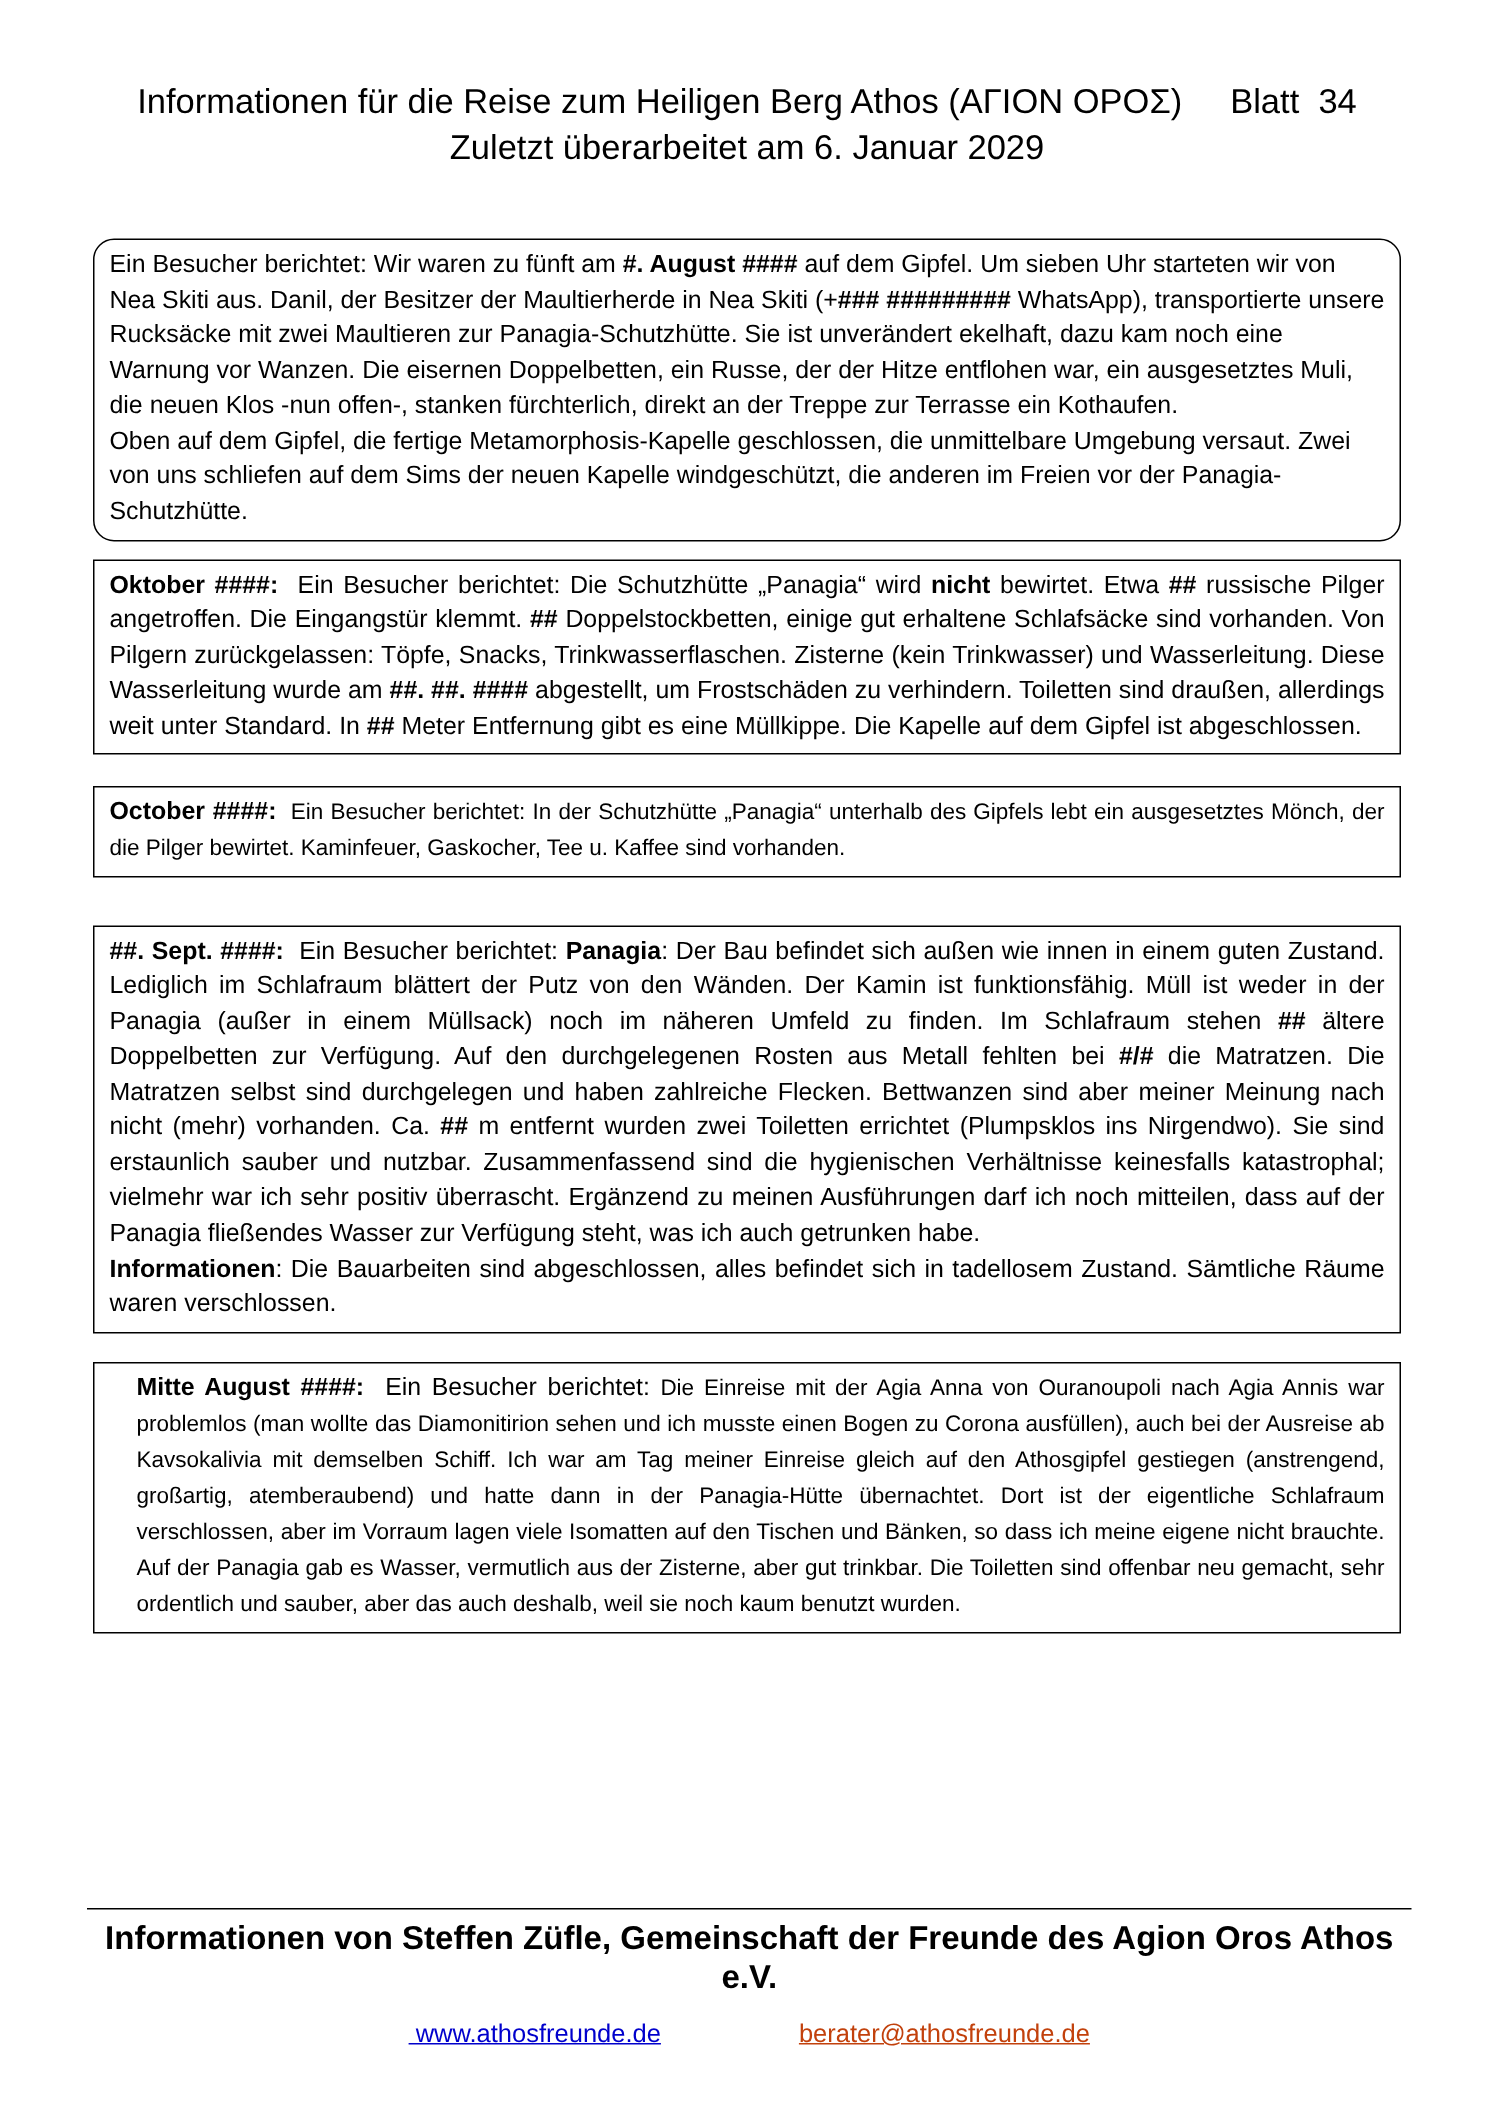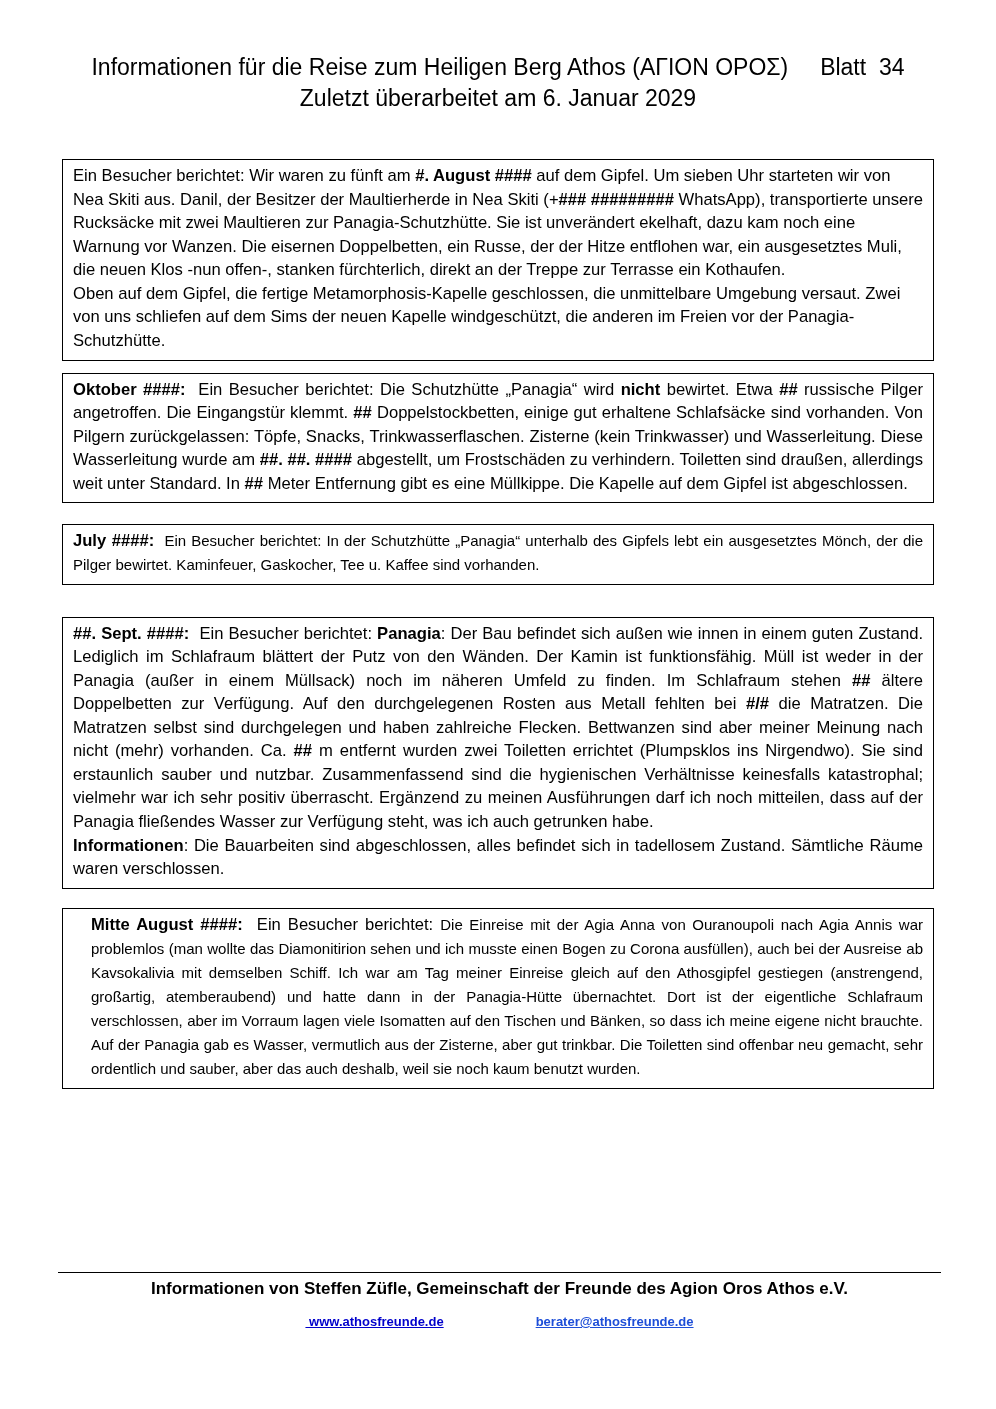--- a/index.html
+++ b/index.html
@@ -14,34 +14,34 @@
   .box {
     margin-left: 62px; margin-right: 62px;
     border: 1.6px solid #000;
     padding: 4px 10px 7px 10px;
     font-size: 16.6px; line-height: 1.42;
   }
   .box p { margin: 0; }
   .b { font-weight: 700; }
   .sm { font-size: 15px; }
   .justify { text-align: justify; }
-  .mt-box1 { margin-top: 45px; }
+  .mt-box1 { margin-top: 45px; border-radius: 14px; }
   .mt-box2 { margin-top: 12px; }
   .mt-box3 { margin-top: 21px; }
   .mt-box4 { margin-top: 32px; }
   .mt-box5 { margin-top: 19px; padding-left: 28px; }
   .box5 { line-height: 1.45; }
   .footer {
     position: absolute; left: 58px; right: 55px; top: 1272px;
     border-top: 1.4px solid #000;
     text-align: center;
   }
-  .attribution { margin-top: 6px; font-size: 17px; font-weight: 700; }
+  .attribution { margin-top: 6px; font-size: 22px; font-weight: 700; }
   .links { margin-top: 15px; display: flex; justify-content: center; gap: 92px; }
-  .links a { font-size: 13px; font-weight: 700; text-decoration: underline; white-space: pre; }
+  .links a { font-size: 17px; font-weight: 400; text-decoration: underline; white-space: pre; }
 </style>
 </head>
 <body>
 
 <div class="page">
 
   <div class="header">
     <div class="h-line">Informationen für die Reise zum Heiligen Berg Athos (ΑΓΙΟΝ ΟΡΟΣ)&nbsp;&nbsp;&nbsp;&nbsp; Blatt&nbsp; 34</div>
     <div class="h-line">Zuletzt überarbeitet am 6. Januar 2029</div>
   </div>
@@ -49,33 +49,33 @@
   <div class="box mt-box1">
       <p><span>Ein Besucher berichtet: Wir waren zu fünft am </span><span class="b">#. August ####</span><span> auf dem Gipfel. Um sieben Uhr starteten wir von Nea Skiti aus. Danil, der Besitzer der Maultierherde in Nea Skiti (+</span><span class="b">### #########</span><span> WhatsApp), transportierte unsere Rucksäcke mit zwei Maultieren zur Panagia-Schutzhütte. Sie ist unverändert ekelhaft, dazu kam noch eine Warnung vor Wanzen. Die eisernen Doppelbetten, ein Russe, der der Hitze entflohen war, ein ausgesetztes Muli, die neuen Klos -nun offen-, stanken fürchterlich, direkt an der Treppe zur Terrasse ein Kothaufen.</span></p>
       <p><span>Oben auf dem Gipfel, die fertige Metamorphosis-Kapelle geschlossen, die unmittelbare Umgebung versaut. Zwei von uns schliefen auf dem Sims der neuen Kapelle windgeschützt, die anderen im Freien vor der Panagia-Schutzhütte.</span></p>
     </div>
 
   <div class="box justify mt-box2">
       <p><span class="b">Oktober ####:</span><span>&nbsp; Ein Besucher berichtet: Die Schutzhütte „Panagia“ wird </span><span class="b">nicht</span><span> bewirtet. Etwa </span><span class="b">##</span><span> russische Pilger angetroffen. Die Eingangstür klemmt. </span><span class="b">##</span><span> Doppelstockbetten, einige gut erhaltene Schlafsäcke sind vorhanden. Von Pilgern zurückgelassen: Töpfe, Snacks, Trinkwasserflaschen. Zisterne (kein Trinkwasser) und Wasserleitung. Diese Wasserleitung wurde am </span><span class="b">##. ##. ####</span><span> abgestellt, um Frostschäden zu verhindern. Toiletten sind draußen, allerdings weit unter Standard. In </span><span class="b">##</span><span> Meter Entfernung gibt es eine Müllkippe. Die Kapelle auf dem Gipfel ist abgeschlossen.</span></p>
     </div>
 
   <div class="box justify mt-box3">
-      <p><span class="b">July ####:</span><span class="sm">&nbsp; </span><span class="sm">Ein Besucher berichtet: In der Schutzhütte „Panagia“ unterhalb des Gipfels lebt ein ausgesetztes Mönch, der die Pilger bewirtet. Kaminfeuer, Gaskocher, Tee u. Kaffee sind vorhanden.</span></p>
+      <p><span class="b">October ####:</span><span class="sm">&nbsp; </span><span class="sm">Ein Besucher berichtet: In der Schutzhütte „Panagia“ unterhalb des Gipfels lebt ein ausgesetztes Mönch, der die Pilger bewirtet. Kaminfeuer, Gaskocher, Tee u. Kaffee sind vorhanden.</span></p>
     </div>
 
   <div class="box justify mt-box4">
       <p><span class="b">##. Sept. ####:</span><span>&nbsp; Ein Besucher berichtet: </span><span class="b">Panagia</span><span>: Der Bau befindet sich außen wie innen in einem guten Zustand. Lediglich im Schlafraum blättert der Putz von den Wänden. Der Kamin ist funktionsfähig. Müll ist weder in der Panagia (außer in einem Müllsack) noch im näheren Umfeld zu finden. Im Schlafraum stehen </span><span class="b">##</span><span> ältere Doppelbetten zur Verfügung. Auf den durchgelegenen Rosten aus Metall fehlten bei </span><span class="b">#/#</span><span> die Matratzen. Die Matratzen selbst sind durchgelegen und haben zahlreiche Flecken. Bettwanzen sind aber meiner Meinung nach nicht (mehr) vorhanden. Ca. </span><span class="b">##</span><span> m entfernt wurden zwei Toiletten errichtet (Plumpsklos ins Nirgendwo). Sie sind erstaunlich sauber und nutzbar. Zusammenfassend sind die hygienischen Verhältnisse keinesfalls katastrophal; vielmehr war ich sehr positiv überrascht. Ergänzend zu meinen Ausführungen darf ich noch mitteilen, dass auf der Panagia fließendes Wasser zur Verfügung steht, was ich auch getrunken habe.</span></p>
       <p><span class="b">Informationen</span><span>: Die Bauarbeiten sind abgeschlossen, alles befindet sich in tadellosem Zustand. Sämtliche Räume waren verschlossen.</span></p>
     </div>
 
   <div class="box justify mt-box5 box5">
       <p><span class="b">Mitte August ####:</span><span>&nbsp; Ein Besucher berichtet: </span><span class="sm">Die Einreise mit der Agia Anna von Ouranoupoli nach Agia Annis war problemlos (man wollte das Diamonitirion sehen und ich musste einen Bogen zu Corona ausfüllen), auch bei der Ausreise ab Kavsokalivia mit demselben Schiff. Ich war am Tag meiner Einreise gleich auf den Athosgipfel gestiegen (anstrengend, großartig, atemberaubend) und hatte dann in der Panagia-Hütte übernachtet. Dort ist der eigentliche Schlafraum verschlossen, aber im Vorraum lagen viele Isomatten auf den Tischen und Bänken, so dass ich meine eigene nicht brauchte. Auf der Panagia gab es Wasser, vermutlich aus der Zisterne, aber gut trinkbar. Die Toiletten sind offenbar neu gemacht, sehr ordentlich und sauber, aber das auch deshalb, weil sie noch kaum benutzt wurden.</span></p>
     </div>
 
   <div class="footer">
     <div class="attribution">Informationen von Steffen Züfle, Gemeinschaft der Freunde des Agion Oros Athos e.V.</div>
     <div class="links">
       <a href="#" style="color: rgb(0, 0, 204);">&nbsp;www.athosfreunde.de</a>
-      <a href="#" style="color: #1d4ed8;">berater@athosfreunde.de</a>
+      <a href="#" style="color: #c2410c;">berater@athosfreunde.de</a>
     </div>
   </div>
 
 </div>
 
 </body></html>

